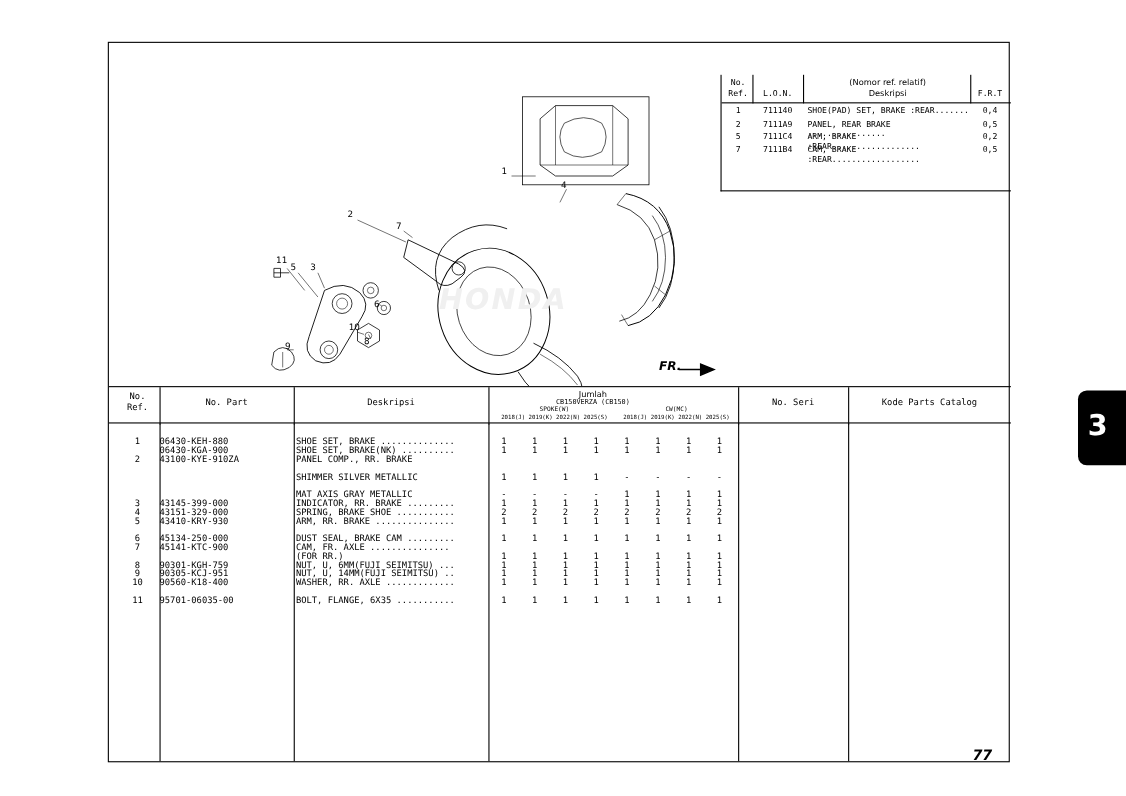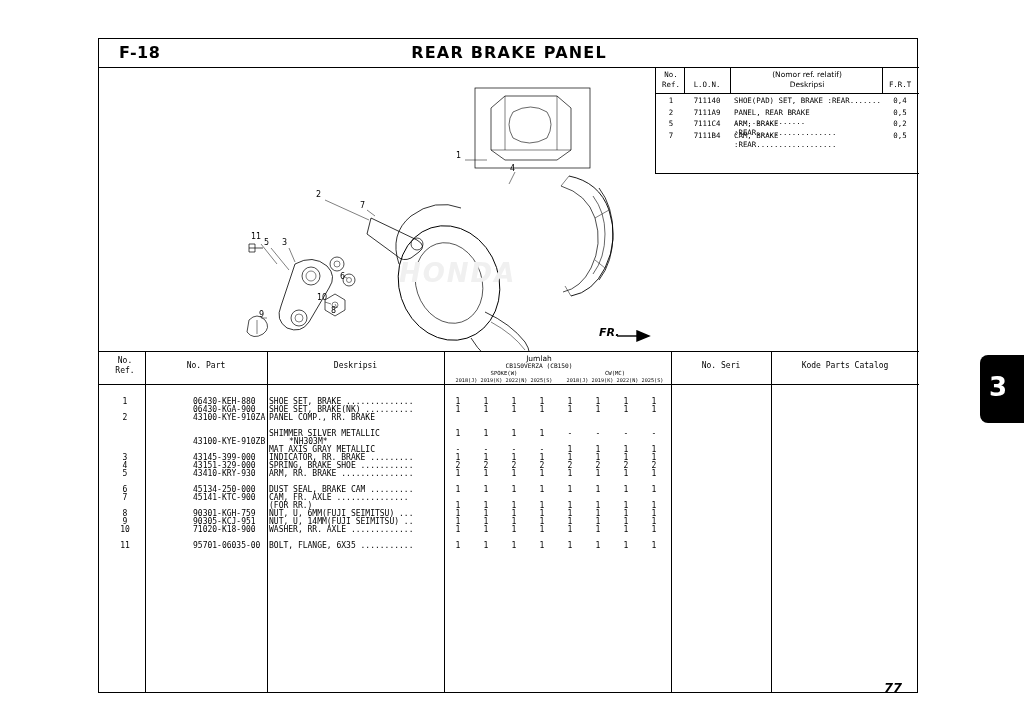--- a/index.html
+++ b/index.html
@@ -123,21 +123,21 @@
   }
 
   
   .plist {
     position: absolute; left: 0; top: 346px;
     width: 820px; height: 307px;
     font-size: 8px;
   }
   .prow { position: absolute; height: 11px; width: 820px; }
   .prow .ref  { position: absolute; left: 6px;  width: 40px; text-align: center; }
-  .prow .pn   { position: absolute; left: 46px; width: 120px; text-align: left; margin-left: 48px; }
+  .prow .pn   { position: absolute; left: 46px; width: 120px; text-align: left; }
   .prow .desc { position: absolute; left: 170px;width: 175px; text-align: left; }
   .prow .q    { position: absolute; width: 18px; text-align: center; }
 
   .footer-date {
     position: absolute; left: 0; bottom: 8px; width: 820px;
     text-align: center; font-size: 8px;
   }
   .page-num {
     position: absolute; left: 786px; bottom: 20px;
     font-family: "DejaVu Sans", sans-serif;
@@ -156,24 +156,20 @@
     text-align: center; color: #fff;
     font-family: "DejaVu Sans", sans-serif;
     font-weight: bold; font-size: 26px;
   }
 </style>
 </head>
 <body>
 
 <div class="page">
 
-  <div class="hdr">
-    <div class="hdr-code">F-18</div>
-    <div class="hdr-title">REAR BRAKE PANEL</div>
-  </div>
 
   <div class="frt">
     <div class="frt-head">
       <div class="frt-v1"></div>
       <div class="frt-v2"></div>
       <div class="frt-v3"></div>
       <div class="c1">No.</div>
       <div class="c1b">Ref.</div>
       <div class="c2">L.O.N.</div>
       <div class="c3">(Nomor ref. relatif)</div>
@@ -354,24 +350,20 @@
       <div class="q" style="left:350px">1</div>
       <div class="q" style="left:378px">1</div>
       <div class="q" style="left:406px">1</div>
       <div class="q" style="left:434px">1</div>
       <div class="q" style="left:462px">-</div>
       <div class="q" style="left:490px">-</div>
       <div class="q" style="left:518px">-</div>
       <div class="q" style="left:546px">-</div>
     </div>
 
-    <div class="prow" style="top:52px">
-      <div class="pn">43100-KYE-910ZB</div>
-      <div class="desc" style="left:190px">*NH303M*</div>
-    </div>
 
     <div class="prow" style="top:60px">
       <div class="desc">      MAT AXIS GRAY METALLIC</div>
       <div class="q" style="left:350px">-</div>
       <div class="q" style="left:378px">-</div>
       <div class="q" style="left:406px">-</div>
       <div class="q" style="left:434px">-</div>
       <div class="q" style="left:462px">1</div>
       <div class="q" style="left:490px">1</div>
       <div class="q" style="left:518px">1</div>
@@ -475,21 +467,21 @@
       <div class="q" style="left:406px">1</div>
       <div class="q" style="left:434px">1</div>
       <div class="q" style="left:462px">1</div>
       <div class="q" style="left:490px">1</div>
       <div class="q" style="left:518px">1</div>
       <div class="q" style="left:546px">1</div>
     </div>
 
     <div class="prow" style="top:140px">
       <div class="ref">10</div>
-      <div class="pn">71020-K18-900</div>
+      <div class="pn">90560-K18-400</div>
       <div class="desc">WASHER, RR. AXLE .............</div>
       <div class="q" style="left:350px">1</div>
       <div class="q" style="left:378px">1</div>
       <div class="q" style="left:406px">1</div>
       <div class="q" style="left:434px">1</div>
       <div class="q" style="left:462px">1</div>
       <div class="q" style="left:490px">1</div>
       <div class="q" style="left:518px">1</div>
       <div class="q" style="left:546px">1</div>
     </div>

